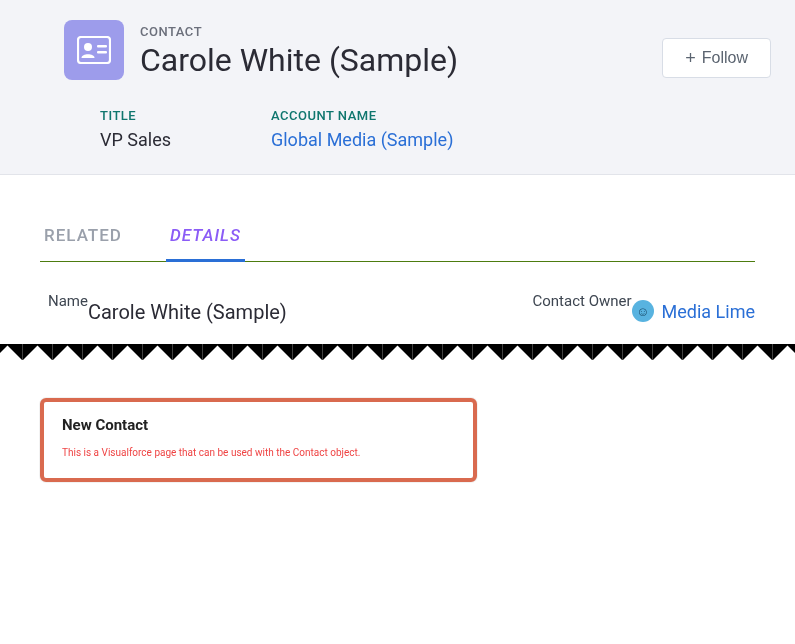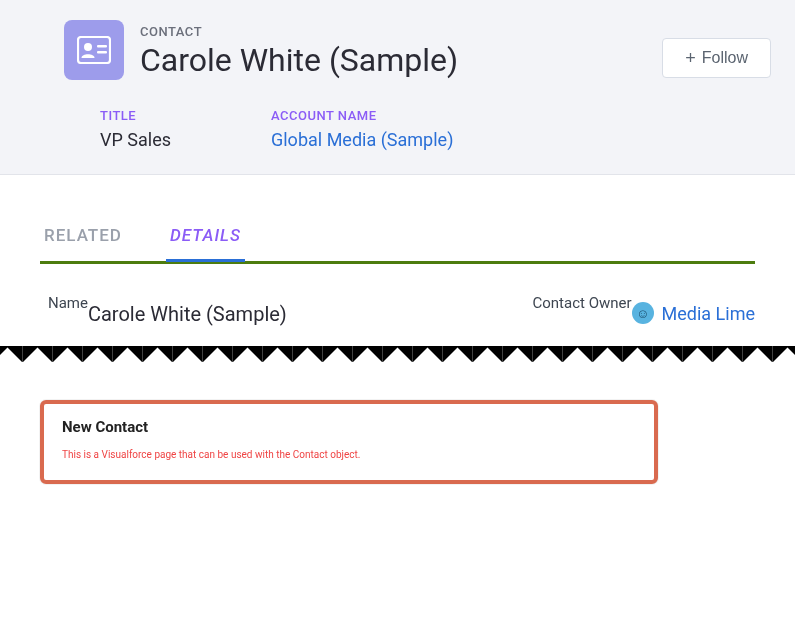--- a/index.html
+++ b/index.html
@@ -63,42 +63,42 @@
   .highlights {
     display: flex;
     gap: 100px;
     margin-left: 76px;
     margin-top: 28px;
   }
   .hl-col { display: flex; flex-direction: column; }
   .hl-label {
     font-size: 13px;
     letter-spacing: 0.5px;
-    color: #8b5cf6;
+    color: #0f766e;
     font-weight: 500;
     text-transform: uppercase;
   }
   .hl-value {
     font-size: 18px;
     color: #2b2b35;
     margin-top: 6px;
   }
   .hl-link {
     font-size: 18px;
     color: #2a6fd6;
     margin-top: 6px;
     cursor: pointer;
   }
   .tabs-wrap {
     padding: 40px 40px 0 40px;
   }
   .tabs {
     display: flex;
     gap: 40px;
-    border-bottom: 3px solid #4d7c0f;
+    border-bottom: 1px solid #4d7c0f;
   }
   .tab {
     padding: 10px 4px 14px 4px;
     font-size: 17px;
     letter-spacing: 1px;
     color: #9aa0ab;
     font-weight: 500;
     cursor: pointer;
     text-transform: uppercase;
   }
@@ -135,21 +135,21 @@
     background-repeat: repeat-x;
     background-position: top;
   }
   .callout-wrap {
     padding: 24px 0 30px 40px;
   }
   .callout {
     border: 4px solid #d96a4f;
     border-radius: 6px;
     padding: 14px 18px 18px 18px;
-    width: 618px;
+    width: 437px;
     box-shadow: 0 0 0 1px rgba(0,0,0,0.05);
     background: #fff;
   }
   .callout-title {
     font-size: 15px;
     font-weight: 700;
     color: #222;
   }
   .callout-body {
     font-size: 10px;

